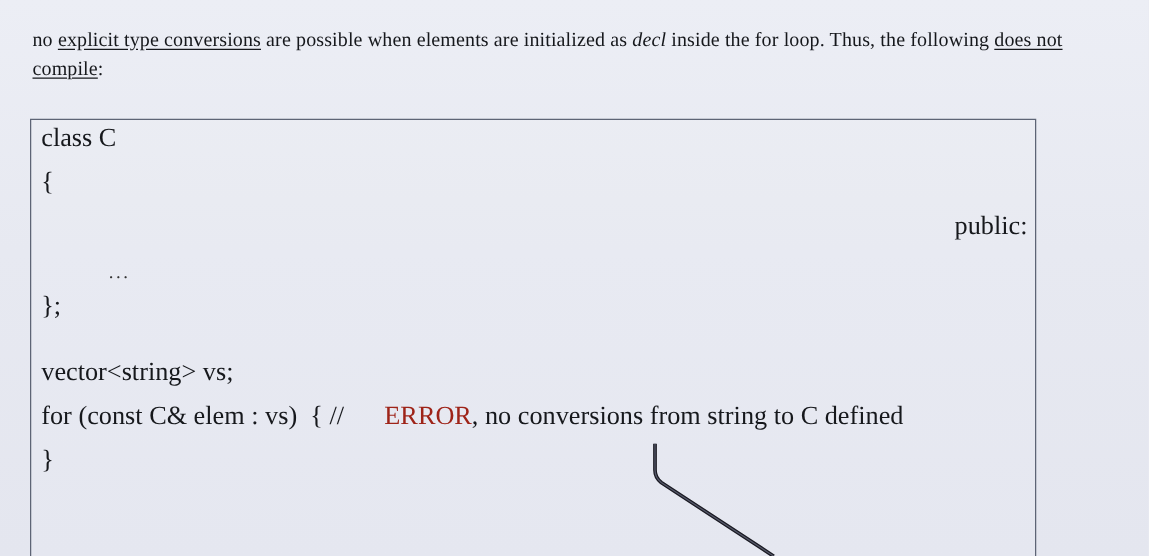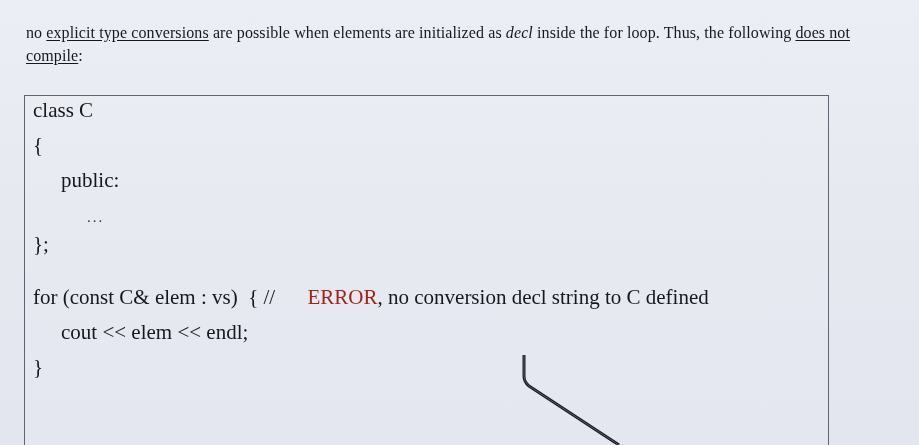--- a/index.html
+++ b/index.html
@@ -55,21 +55,21 @@
     line-height: 1.0;
   }
   .line {
     height: 35px;
     white-space: pre;
     display: block;
   }
   .line.tight {
     height: 29px;
   }
-  .ind1 { padding-left: 28px; }
+  .ind1 { padding-left: 28px; text-align: right; }
   .ind2 { padding-left: 54px; }
   .kw {
     color: #2c2f9e;
     font-weight: bold;
   }
   .err {
     color: #9e2318;
     margin-left: 27px;
   }
   .cmt {
@@ -111,24 +111,24 @@
 
       <span class="line ind1"><span>public:</span></span>
 
 
       <span class="line tight ind2"><span class="dots">...</span></span>
 
       <span class="line"><span>};</span></span>
 
       <span class="gap"></span>
 
+      <span class="line"><span>vector&lt;string&gt; vs;</span></span>
 
-      <span class="line"><span>for (const C&amp; elem : vs)  { // </span><span class="err">ERROR</span><span>, no conversion decl string to C defined</span></span>
+      <span class="line"><span>for (const C&amp; elem : vs)  { // </span><span class="err">ERROR</span><span>, no conversions from string to C defined</span></span>
 
-      <span class="line ind1"><span>cout &lt;&lt; elem &lt;&lt; endl;</span></span>
 
       <span class="line"><span>}</span></span>
 
     </div>
   </div>
 
   <svg class="pointer" viewBox="0 0 110 93" xmlns="http://www.w3.org/2000/svg">
     <path d="M8 3 L8 24 Q8 30 13 34 L103 93" fill="none" stroke="#1a1a22" stroke-width="3"></path>
     <path d="M8 3 L8 24 Q8 30 13 34 L103 93" fill="none" stroke="#55586a" stroke-width="1"></path>
   </svg>

